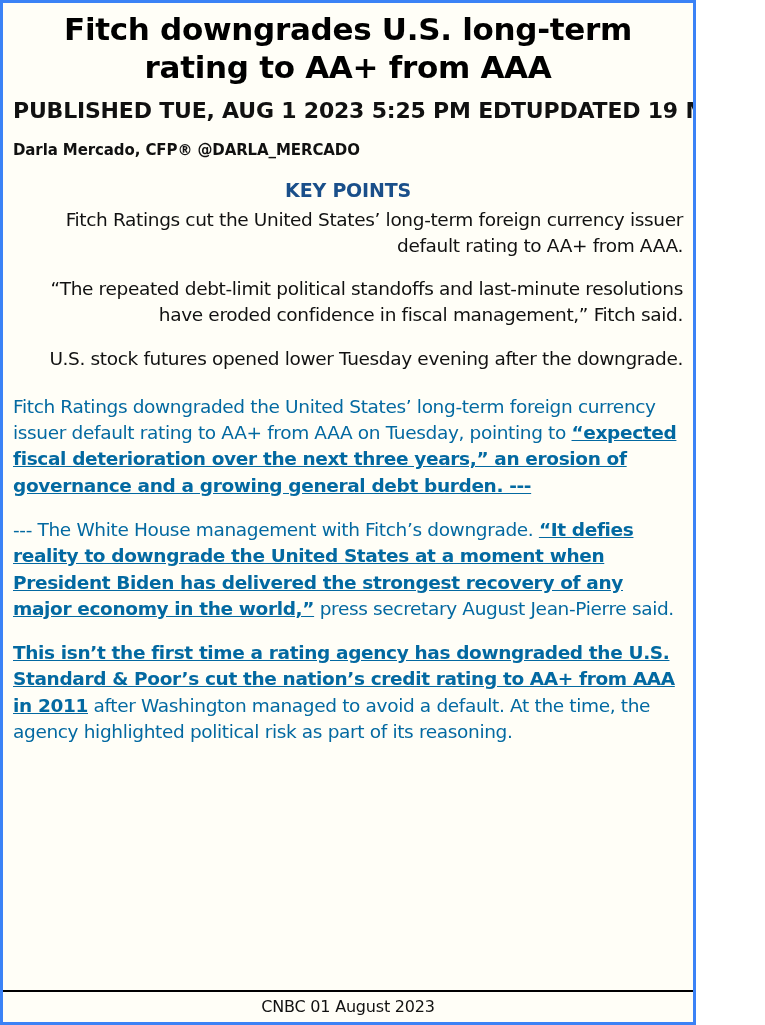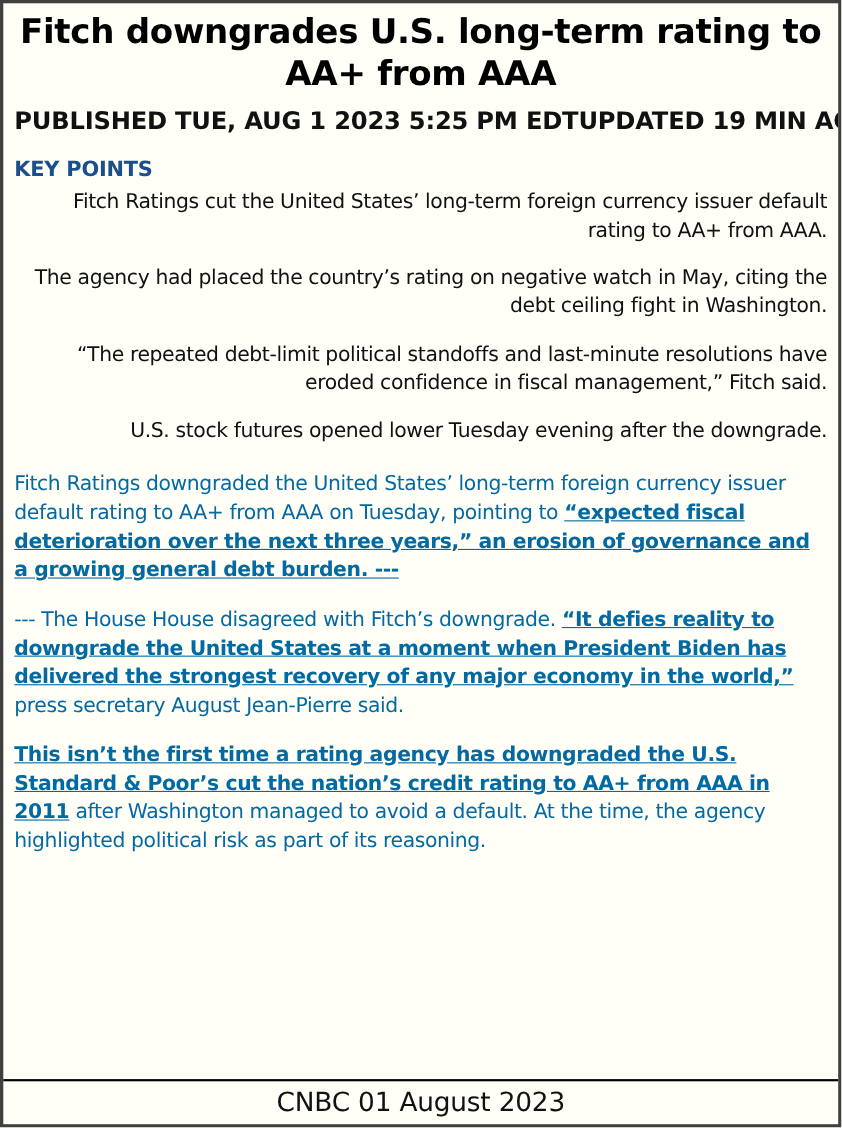--- a/index.html
+++ b/index.html
@@ -7,23 +7,23 @@
     padding: 0;
     background: #ffffff;
   }
   body {
     width: 765px;
     height: 1025px;
     font-family: "DejaVu Sans", sans-serif;
   }
   .page {
     box-sizing: border-box;
-    width: 765px;
+    width: 696px;
     height: 1025px;
-    border: 3px solid #404040;
+    border: 3px solid #3b82f6;
     background: #fffef7;
     display: flex;
     flex-direction: column;
   }
   .content {
     flex: 1 1 auto;
     padding: 6px 10px 0 10px;
     overflow: hidden;
   }
   h1.headline {
@@ -50,20 +50,21 @@
     font-weight: bold;
     color: #111111;
     letter-spacing: -0.1px;
   }
   .keypoints-title {
     margin: 20px 0 0 0;
     font-size: 19px;
     font-weight: bold;
     color: #1a4f8a;
     letter-spacing: -0.2px;
+    text-align: center;
   }
   .keypoints {
     margin: 6px 0 0 0;
     padding: 0 0 0 18px;
     list-style: none;
   }
   .keypoints li {
     font-family: "DejaVu Sans", sans-serif;
     font-size: 18.5px;
     line-height: 1.42;
@@ -86,46 +87,46 @@
     margin-top: 22px;
   }
   .u {
     text-decoration: underline;
     font-weight: bold;
   }
   .footer {
     flex: 0 0 auto;
     border-top: 2px solid #000000;
     text-align: center;
-    font-size: 24px;
+    font-size: 16px;
     color: #111111;
     padding: 5px 0 6px 0;
     letter-spacing: -0.2px;
   }
 </style>
 </head>
 <body>
 
 <div class="page">
   <div class="content">
 
     <h1 class="headline">Fitch downgrades U.S. long-term rating to AA+ from AAA</h1>
 
     <div class="published">PUBLISHED TUE, AUG 1 2023 5:25 PM EDTUPDATED 19 MIN AGO</div>
 
+    <div class="byline">Darla Mercado, CFP® @DARLA_MERCADO</div>
 
     <div class="keypoints-title">KEY POINTS</div>
 
     <ul class="keypoints">
       <li>Fitch Ratings cut the United States’ long-term foreign currency issuer default rating to AA+ from AAA.</li>
-      <li>The agency had placed the country’s rating on negative watch in May, citing the debt ceiling fight in Washington.</li>
       <li>“The repeated debt-limit political standoffs and last-minute resolutions have eroded confidence in fiscal management,” Fitch said.</li>
       <li>U.S. stock futures opened lower Tuesday evening after the downgrade.</li>
     </ul>
 
     <p class="body-par first"><span>Fitch Ratings downgraded the United States’ long-term foreign currency issuer default rating to AA+ from AAA on Tuesday, pointing to </span><span class="u">“expected fiscal deterioration over the next three years,” an erosion of governance and a growing general debt burden. ---</span></p>
-    <p class="body-par"><span>--- The House House disagreed with Fitch’s downgrade. </span><span class="u">“It defies reality to downgrade the United States at a moment when President Biden has delivered the strongest recovery of any major economy in the world,”</span><span> press secretary August Jean-Pierre said.</span></p>
+    <p class="body-par"><span>--- The White House management with Fitch’s downgrade. </span><span class="u">“It defies reality to downgrade the United States at a moment when President Biden has delivered the strongest recovery of any major economy in the world,”</span><span> press secretary August Jean-Pierre said.</span></p>
     <p class="body-par"><span class="u">This isn’t the first time a rating agency has downgraded the U.S. Standard &amp; Poor’s cut the nation’s credit rating to AA+ from AAA in 2011</span><span> after Washington managed to avoid a default. At the time, the agency highlighted political risk as part of its reasoning.</span></p>
 
   </div>
 
   <div class="footer">CNBC 01 August 2023</div>
 </div>
 
 </body></html>

